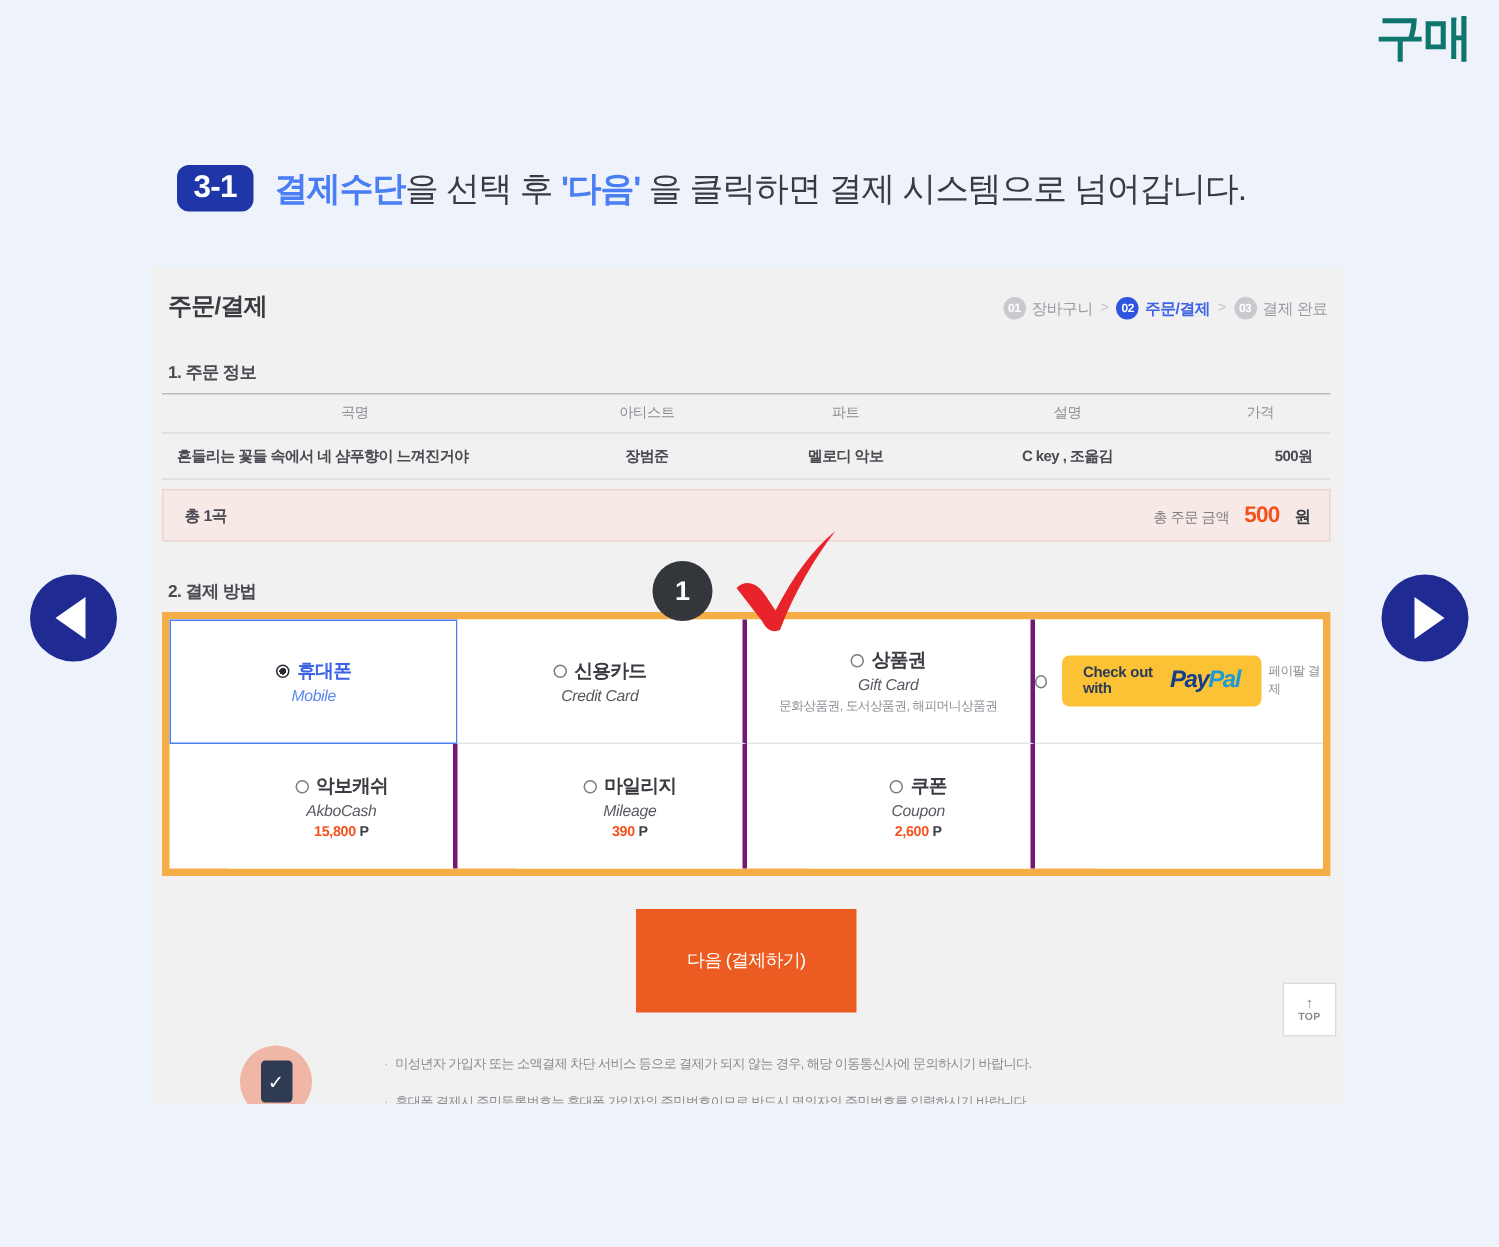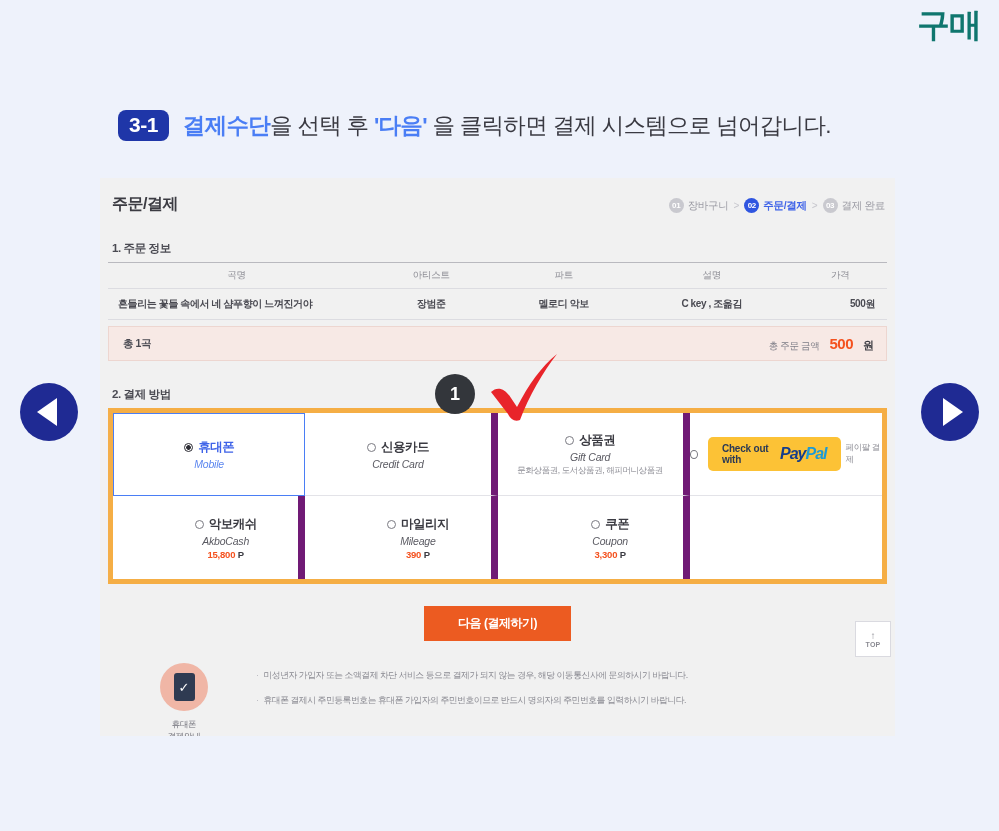--- a/index.html
+++ b/index.html
@@ -92,21 +92,21 @@
   #total-label { font-size:9.5px; color:#7e7e87; letter-spacing:-0.3px; }
   #total-amount { font-size:15px; font-weight:bold; color:#f4511e; letter-spacing:-0.5px; }
   #total-won { font-size:11px; font-weight:bold; color:#3b3b42; }
 
   
   #pay-wrap {
     position:relative; margin-top:6px; border:5px solid #f5ae45; background:#fff;
   }
   #pay-grid { display:grid; grid-template-columns:1fr 1fr 1fr 1fr; }
   .pay-cell {
-    height:83px; border-right:7px solid #701a75; border-bottom:1px solid #e3e3e8;
+    height:83px; border-right:3px solid #701a75; border-bottom:1px solid #e3e3e8;
     display:flex; flex-direction:column; align-items:center; justify-content:center;
     gap:2px; background:#fff; cursor:pointer;
   }
   .pay-cell:nth-child(4n) { border-right:none; }
   .pay-cell.row2 { border-bottom:none;margin-left:40px; }
   .pay-cell.selected { border:1px solid #4a7ef5; }
   .pay-name { font-size:12.5px; font-weight:bold; color:#3b3b42; letter-spacing:-0.5px; display:flex; align-items:center; gap:5px; }
   .pay-cell.selected .pay-name { color:#3f63e8; }
   .pay-sub { font-size:10.5px; font-style:italic; color:#5a5a62; letter-spacing:-0.2px; }
   .pay-cell.selected .pay-sub { color:#5b86ef; }
@@ -131,22 +131,22 @@
   #badge-one {
     position:absolute; left:435px; top:374px; width:40px; height:40px; border-radius:50%;
     background:#33363b; color:#fff; font-size:18px; font-weight:bold;
     display:flex; align-items:center; justify-content:center; z-index:6;
   }
   #check-mark { position:absolute; left:485px; top:350px; z-index:6; }
 
   
   #next-btn-wrap { display:flex; justify-content:center; margin-top:22px; }
   #next-btn {
-    background:#ec5b21; color:#fff; font-size:12px; font-weight:bold; letter-spacing:-0.5px;
-    padding:9px 34px; border:none; cursor:pointer;
+    background:#ec5b21; color:#fff; font-size:12px; font-weight:normal; letter-spacing:-0.5px;
+    padding:26px 34px; border:none; cursor:pointer;
   }
 
   
   #footer { display:flex; align-items:flex-start; margin-top:22px; padding:0 6px; position:relative; }
   #guide-icon { margin-left:46px; display:flex; flex-direction:column; align-items:center; gap:7px; }
   #guide-circle {
     width:48px; height:48px; border-radius:50%; background:#f0b6a6;
     display:flex; align-items:center; justify-content:center;
   }
   #phone-shape {
@@ -297,21 +297,21 @@
           <div class="pay-sub">Mileage</div>
           <div class="pay-points"><span>390</span> <span class="p-unit">P</span></div>
         </div>
 
         <div class="pay-cell row2">
           <div class="pay-name">
             <span class="radio"></span>
             <span>쿠폰</span>
           </div>
           <div class="pay-sub">Coupon</div>
-          <div class="pay-points"><span>3,300</span> <span class="p-unit">P</span></div>
+          <div class="pay-points"><span>2,600</span> <span class="p-unit">P</span></div>
         </div>
 
         <div class="pay-cell row2"></div>
       </div>
     </div>
 
     <div id="next-btn-wrap">
       <button id="next-btn">다음 (결제하기)</button>
     </div>
 

